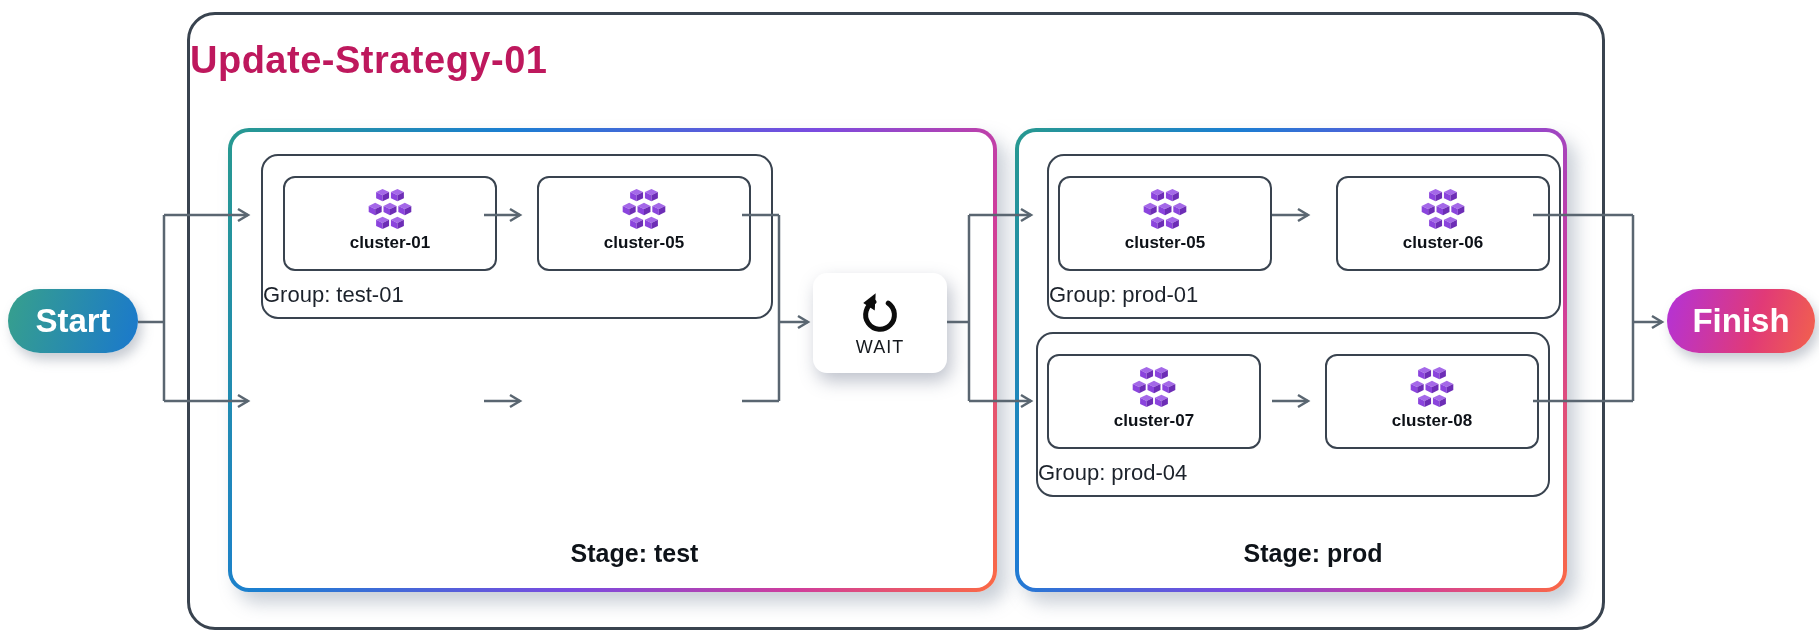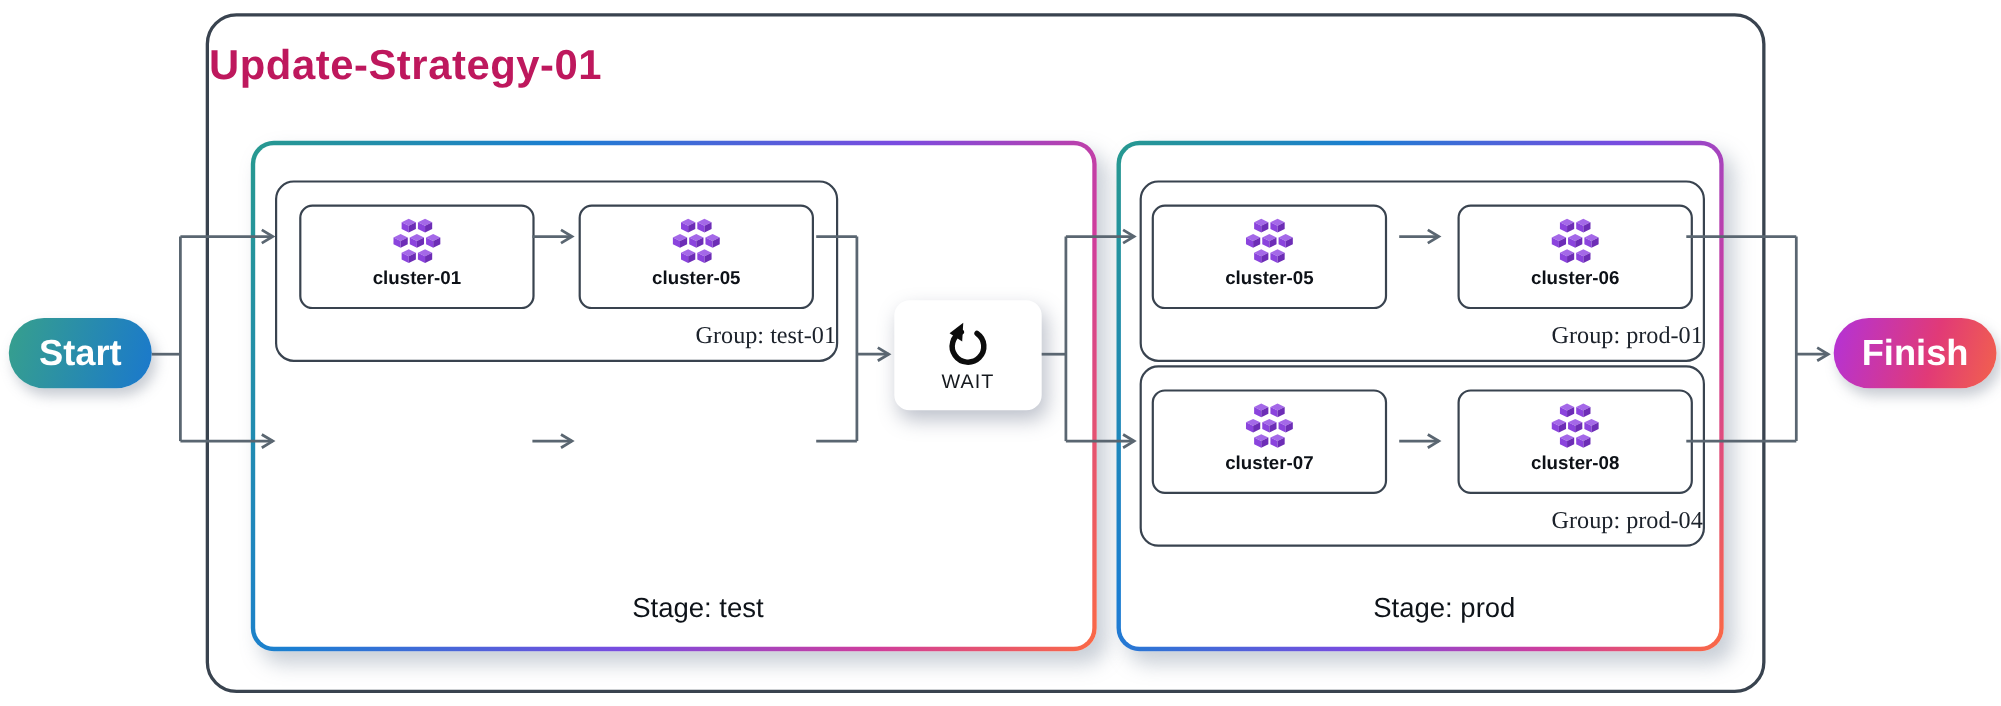--- a/index.html
+++ b/index.html
@@ -13,37 +13,37 @@
             font-size:38px;font-weight:700;color:#be185d;letter-spacing:.5px;}
 
   
   .stage{position:absolute;border-radius:21px;padding:4px;box-sizing:border-box;
          background:linear-gradient(118deg,#27998f 0%,#1b7ed2 28%,#7a4be0 58%,#cf3d9c 80%,#fb6a44 100%);
          box-shadow:9px 11px 18px rgba(113,128,150,.38);}
   .stage-test{left:228px;top:128px;width:769px;height:464px;}
   .stage-prod{left:1015px;top:128px;width:552px;height:464px;}
   .stage-inner{position:relative;width:100%;height:100%;background:#fff;border-radius:17px;}
   .stage-label{position:absolute;left:0;right:0;bottom:20px;text-align:center;
-               font-size:25px;font-weight:400;color:#0e1319;margin-left:44px;}
+               font-size:25px;font-weight:700;color:#0e1319;margin-left:44px;}
 
   
   .group{position:absolute;left:18px;width:512px;height:165px;box-sizing:border-box;
          border:2.5px solid #39434f;border-radius:17px;background:#fff;}
   .stage-prod .group{left:17px;width:514px;}
-  .group-1{top:32px;}
+  .group-1{top:22px;margin-left:11px;}
   .group-2{top:200px;}
   .clusters{position:absolute;left:0;right:0;top:20px;display:flex;
             justify-content:space-between;padding:0 20px;}
   .stage-prod .clusters{padding:0 9px;}
   .cluster{width:214px;height:95px;box-sizing:border-box;border:2.5px solid #39434f;
            border-radius:12px;background:#fff;display:flex;flex-direction:column;
            align-items:center;padding-top:9px;}
   .cluster-label{margin-top:2px;font-size:17px;font-weight:700;color:#0d1117;}
-  .group-label{position:absolute;left:0;right:0;bottom:9px;text-align:right;
-               font-size:22px;color:#1c222b;font-family:Liberation Serif, serif;}
+  .group-label{position:absolute;left:0;right:0;bottom:9px;text-align:left;
+               font-size:22px;color:#1c222b;}
 
   
   .pill{position:absolute;top:289px;height:64px;border-radius:32px;display:flex;
         align-items:center;justify-content:center;color:#fff;font-size:33px;font-weight:700;
         box-shadow:4px 7px 12px rgba(110,120,140,.38);}
   .pill-start{left:8px;width:130px;background:linear-gradient(105deg,#37a08c,#1a78cd);}
   .pill-finish{left:1667px;width:148px;background:linear-gradient(105deg,#b332d8 0%,#e13a77 60%,#f2624c 100%);}
 
   
   .wait{position:absolute;left:813px;top:273px;width:134px;height:100px;border-radius:14px;

